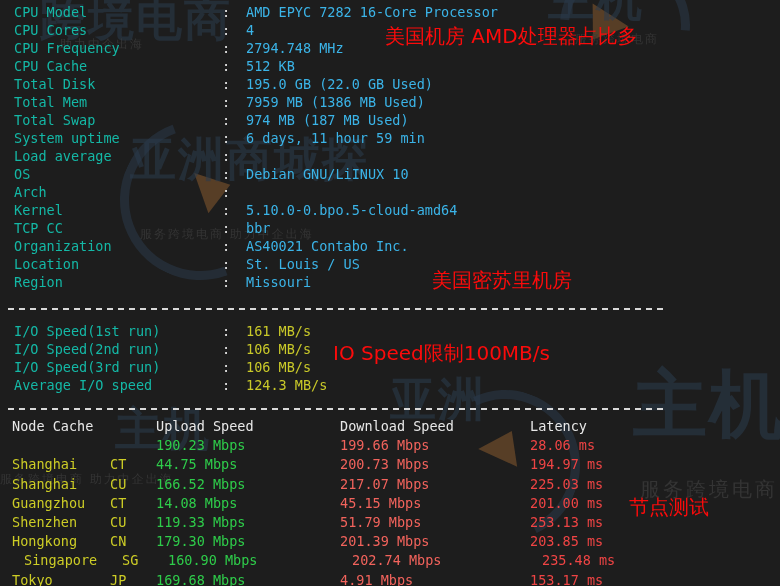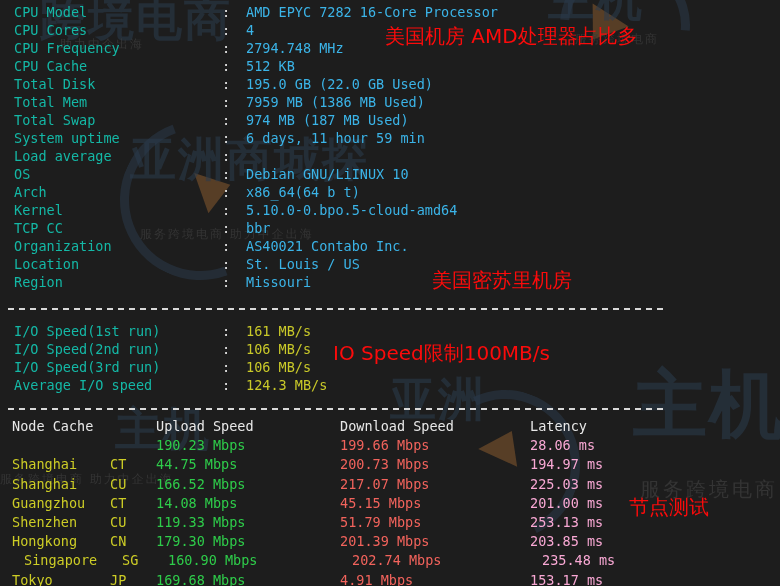--- a/index.html
+++ b/index.html
@@ -90,21 +90,21 @@
   .st-row { position: absolute; left: 0; right: 0; height: 18px; white-space: pre; }
   .st-c1 { position: absolute; left: 12px; }
   .st-c1b{ position: absolute; left: 110px; }
   .st-c2 { position: absolute; left: 156px; }
   .st-c3 { position: absolute; left: 340px; }
   .st-c4 { position: absolute; left: 530px; }
   .hdr { color: #e8e8e8; }
   .node { color: #cdcd26; }
   .up   { color: #2ecc4a; }
   .down { color: #f2635c; }
-  .lat  { color: #f9a8d4; }
+  .lat  { color: #ef4444; }
 
   
   .anno {
     position: absolute;
     color: #fb0b0b;
     font-family: "DejaVu Sans", "Liberation Sans", sans-serif;
     font-size: 20px;
     font-weight: 500;
     white-space: nowrap;
     z-index: 5;
@@ -143,21 +143,21 @@
         <div class="row" style="top: 3px;"><span class="k">CPU Model</span><span class="c">:</span><span class="v">AMD EPYC 7282 16-Core Processor</span></div>
         <div class="row" style="top: 21px;"><span class="k">CPU Cores</span><span class="c">:</span><span class="v">4</span></div>
         <div class="row" style="top: 39px;"><span class="k">CPU Frequency</span><span class="c">:</span><span class="v">2794.748 MHz</span></div>
         <div class="row" style="top: 57px;"><span class="k">CPU Cache</span><span class="c">:</span><span class="v">512 KB</span></div>
         <div class="row" style="top: 75px;"><span class="k">Total Disk</span><span class="c">:</span><span class="v">195.0 GB (22.0 GB Used)</span></div>
         <div class="row" style="top: 93px;"><span class="k">Total Mem</span><span class="c">:</span><span class="v">7959 MB (1386 MB Used)</span></div>
         <div class="row" style="top: 111px;"><span class="k">Total Swap</span><span class="c">:</span><span class="v">974 MB (187 MB Used)</span></div>
         <div class="row" style="top: 129px;"><span class="k">System uptime</span><span class="c">:</span><span class="v">6 days, 11 hour 59 min</span></div>
         <div class="row" style="top: 147px;"><span class="k">Load average</span><span class="c">:</span></div>
         <div class="row" style="top: 165px; text-align: right;"><span class="k">OS</span><span class="c">:</span><span class="v">Debian GNU/LiINUX 10</span></div>
-        <div class="row" style="top: 183px;"><span class="k">Arch</span><span class="c">:</span><span class="v">x86_64(64 b t)</span></div>
+        <div class="row" style="top: 183px;"><span class="k">Arch</span><span class="c">:</span></div>
         <div class="row" style="top: 201px;"><span class="k">Kernel</span><span class="c">:</span><span class="v">5.10.0-0.bpo.5-cloud-amd64</span></div>
         <div class="row" style="top: 219px;"><span class="k">TCP CC</span><span class="c">:</span><span class="v">bbr</span></div>
         <div class="row" style="top: 237px;"><span class="k">Organization</span><span class="c">:</span><span class="v">AS40021 Contabo Inc.</span></div>
         <div class="row" style="top: 255px;"><span class="k">Location</span><span class="c">:</span><span class="v">St. Louis / US</span></div>
         <div class="row" style="top: 273px;"><span class="k">Region</span><span class="c">:</span><span class="v">Missouri</span></div>
       </div>
     <div class="divider" id="divider-1" style="top: 308px;"></div>
     <div id="io-host">
         <div class="row" style="top: 322px;"><span class="k">I/O Speed(1st run)</span><span class="c">:</span><span class="v io">161 MB/s</span></div>
         <div class="row" style="top: 340px;"><span class="k">I/O Speed(2nd run)</span><span class="c">:</span><span class="v io">106 MB/s</span></div>

